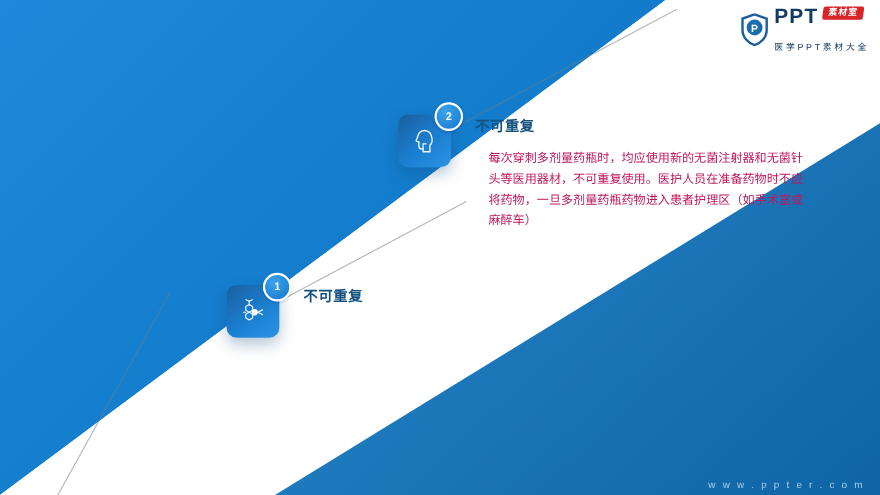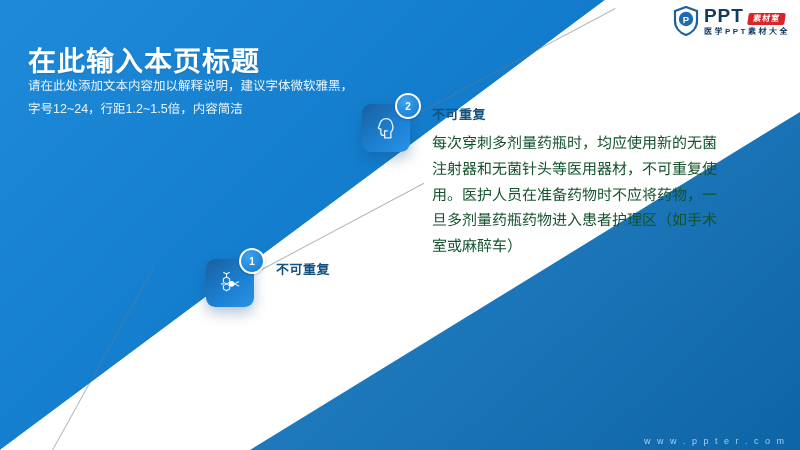--- a/index.html
+++ b/index.html
@@ -46,33 +46,33 @@
     transform-origin:0 0;
   }
 
   
   .logo{
     position:absolute;right:10px;top:6px;
     display:flex;align-items:center;gap:5px;
   }
   .logo-shield{width:26px;height:30px;flex:0 0 auto;}
   .logo-txt{display:flex;flex-direction:column;line-height:1;}
-  .logo-row1{display:flex;align-items:flex-end;gap:4px;}
+  .logo-row1{display:flex;align-items:flex-start;gap:4px;}
   .logo-ppt{
     font-size:19px;font-weight:bold;color:#123a63;letter-spacing:1px;
     font-family:"Liberation Sans",sans-serif;
   }
   .logo-badge{
     background:#d9252a;color:#fff;font-size:8px;font-weight:bold;
     padding:2px 5px;border-radius:2px;letter-spacing:1px;
     transform:skewX(-8deg);
   }
   .logo-sub{
-    font-size:8px;color:#123a63;letter-spacing:2.5px;margin-top:3px;
-    font-weight:bold;
+    font-size:8px;color:#123a63;letter-spacing:2.5px;margin-top:14px;
+    font-weight:normal;
   }
 
   
   .headline{
     position:absolute;left:28px;top:20px;
     color:#ffffff;font-size:28px;font-weight:bold;letter-spacing:1px;
     text-shadow:0 1px 2px rgba(0,0,0,.12);
   }
   .subline{
     position:absolute;left:28px;top:62px;width:330px;
@@ -97,21 +97,21 @@
     box-shadow:0 1px 3px rgba(0,0,0,.2);
     color:#ffffff;font-size:10px;font-weight:bold;
     display:flex;align-items:center;justify-content:center;
   }
   .txt{margin-left:22px;}
   .blk-title{
     font-size:13px;font-weight:bold;color:#13517f;letter-spacing:.5px;
     margin:0 0 7px 0;
   }
   .blk-body{
-    font-size:15px;color:#14532d;line-height:1.72;margin:0;
+    font-size:11px;color:#be185d;line-height:1.72;margin:12px;
   }
 
   #block2{left:362px;top:104px;width:420px;}
   #block2 .blk-body{width:290px;}
   #block1{left:206px;top:259px;width:420px;}
   #block1 .blk-body{width:282px;}
 
   
   .footer{
     position:absolute;right:14px;bottom:4px;
@@ -142,22 +142,20 @@
     </span>
     <span class="logo-txt">
       <span class="logo-row1">
         <span class="logo-ppt">PPT</span>
         <span class="logo-badge">素材室</span>
       </span>
       <span class="logo-sub">医学PPT素材大全</span>
     </span>
   </div>
 
-  <h1 class="headline">在此输入本页标题</h1>
-  <p class="subline">请在此处添加文本内容加以解释说明，建议字体微软雅黑，字号12~24，行距1.2~1.5倍，内容简洁</p>
 
   <div class="block" id="block2">
     <div class="tile-wrap">
       <div class="tile">
         <span>
           <svg viewBox="0 0 30 30" width="26" height="26" aria-hidden="true">
             <path d="M20.5 6.5 C17.5 3.2 12.2 3.4 9.6 6.6 C7.6 9.1 7.9 11.6 6.6 13.6
                      C5.8 14.8 6.3 15.8 7.7 15.9 L9 16 L9 20.5 C9 22.4 10.3 23.6 12.2 23.6
                      L13.4 23.6 L13.4 26.5 L20.6 26.5 L20.6 19.5
                      C22.6 17.9 23.3 15 22.7 12.2 C22.3 10.1 21.8 7.9 20.5 6.5 Z" fill="none" stroke="#eaf6ff" stroke-width="1.5" stroke-linejoin="round" stroke-linecap="round"></path>

